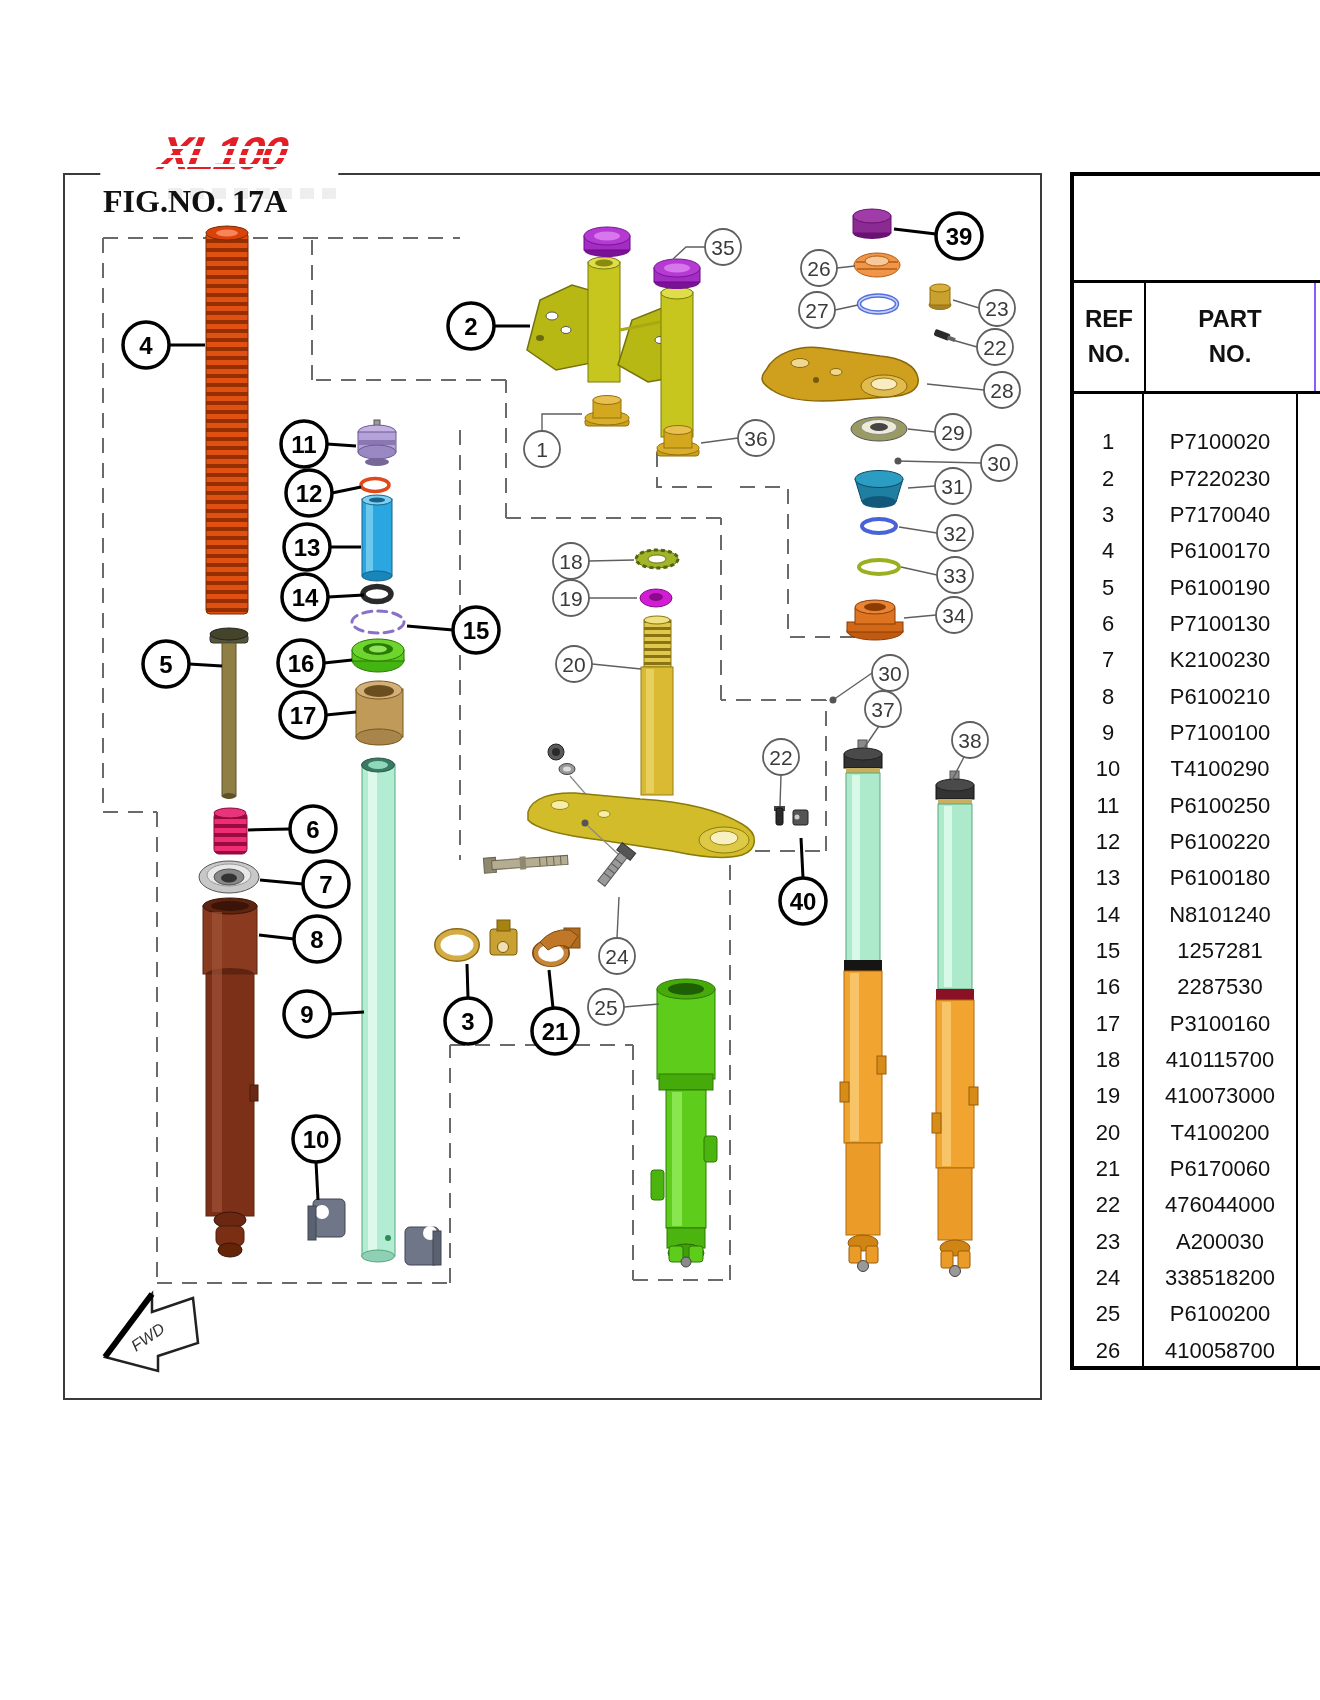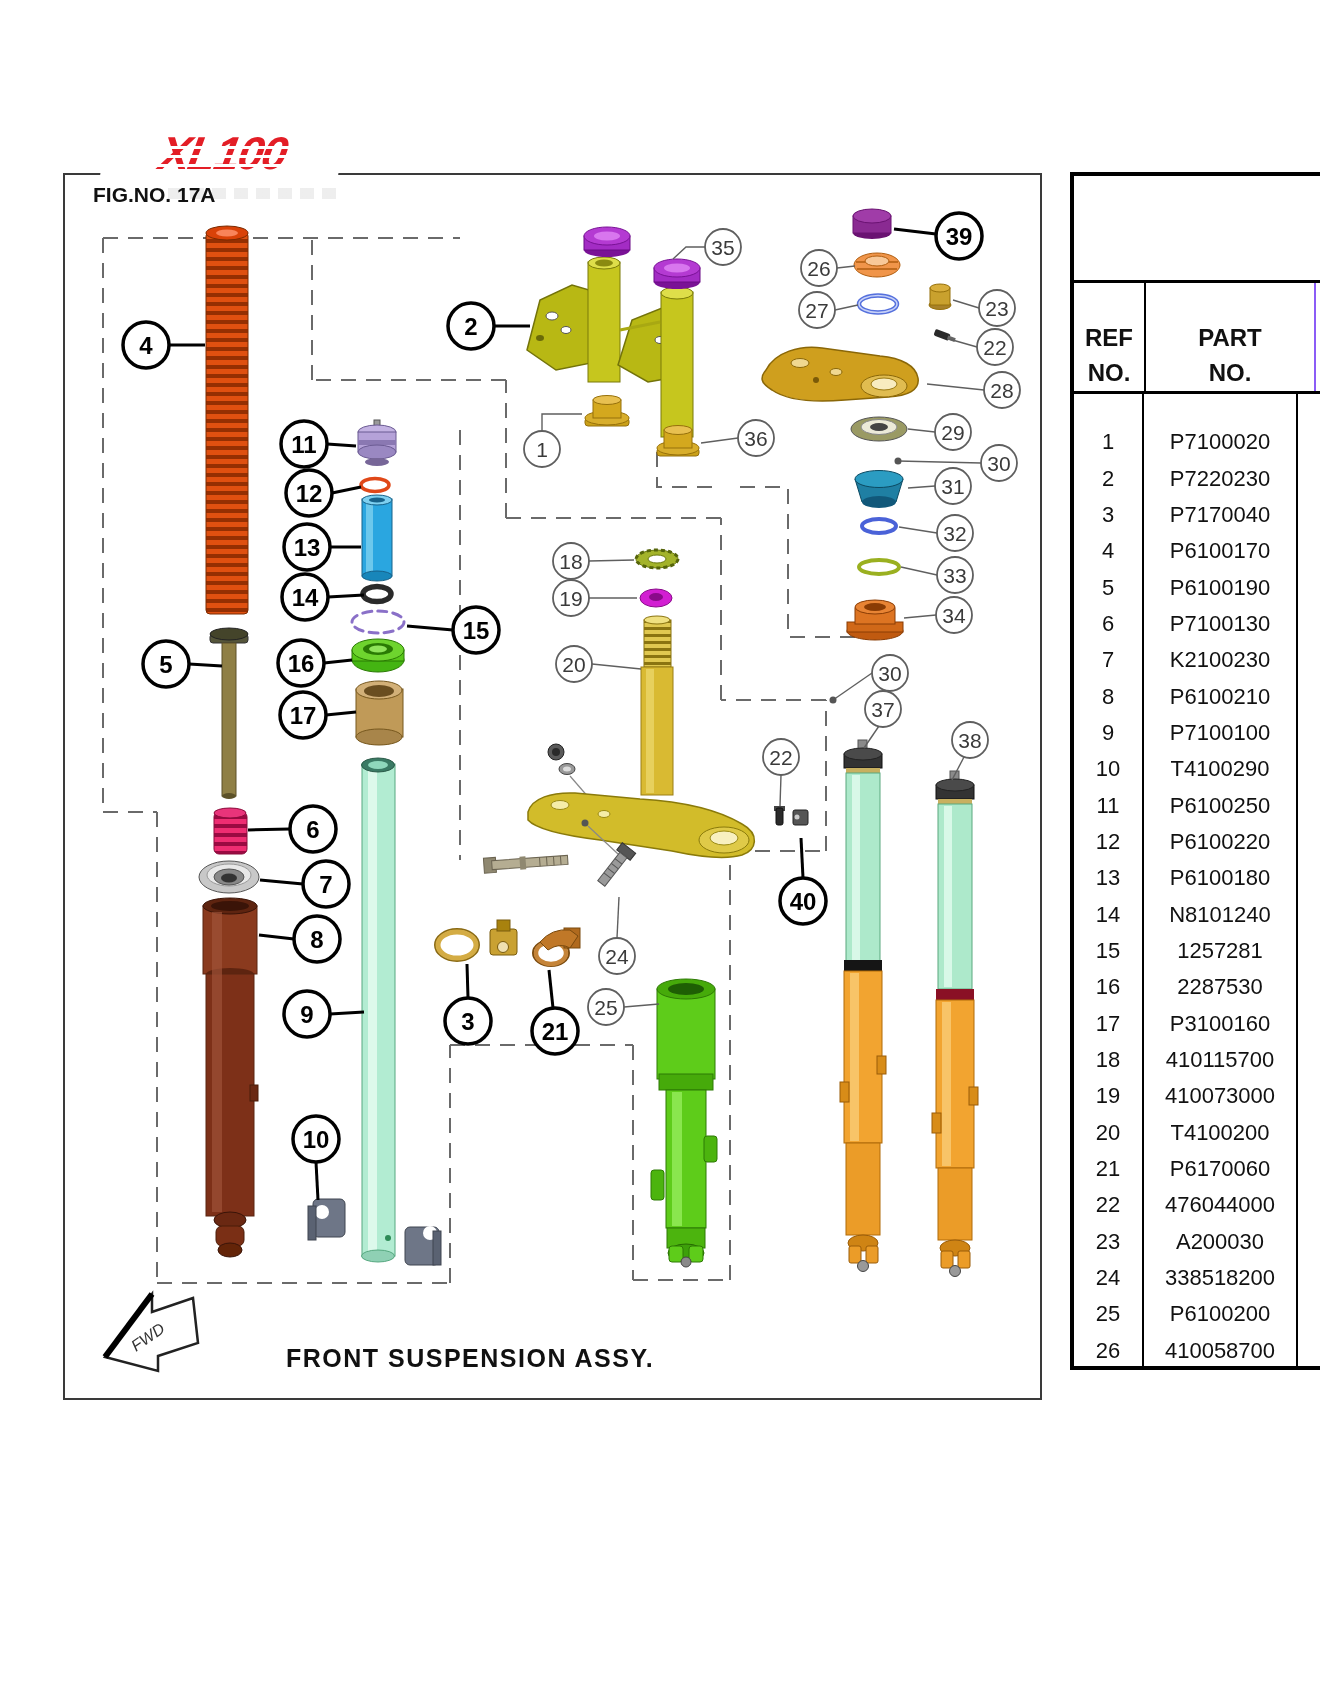--- a/index.html
+++ b/index.html
@@ -6,31 +6,31 @@
   .page{position:relative;width:1320px;height:1700px;background:#fff;overflow:hidden;
         font-family:"Liberation Sans", sans-serif;color:#111;}
   .diagram-box{position:absolute;left:63px;top:173px;width:979px;height:1227px;
         border:2px solid #3a3a3a;box-sizing:border-box;background:#fff;}
   .logo{position:absolute;left:104px;top:126px;width:238px;height:54px;background:#fff;
         font-style:italic;font-weight:900;font-size:46px;letter-spacing:-2px;
         color:#e31e26;transform:skewX(-10deg);line-height:54px;text-align:center;z-index:5;}
   .logo-slit{position:absolute;left:100px;width:238px;height:3px;background:#fff;z-index:6;}
   .scan-artifact{position:absolute;left:168px;top:188px;width:170px;height:11px;opacity:.55;
         background:repeating-linear-gradient(90deg,#e0e0e0 0 14px,#fff 14px 22px);z-index:4;}
-  .fig-no{position:absolute;left:93px;top:183px;font-size:21px;font-weight:bold;z-index:5;}
+  .fig-no{position:absolute;left:103px;top:183px;font-size:32px;font-weight:bold;z-index:5;font-family:Liberation Serif, serif;}
   .caption{position:absolute;left:286px;top:1344px;font-size:25px;font-weight:bold;
         letter-spacing:1.5px;z-index:5;}
   .svg-layer{position:absolute;left:63px;top:173px;z-index:2;}
   
   .ptable{position:absolute;left:1070px;top:172px;width:300px;height:1198px;
         border:4px solid #000;box-sizing:border-box;background:#fff;display:flex;
         flex-direction:column;z-index:5;}
   .t-blank{height:104px;border-bottom:3px solid #000;flex:none;}
   .t-head{height:108px;border-bottom:3px solid #000;flex:none;display:flex;}
-  .t-head .hc{display:flex;flex-direction:column;align-items:center;justify-content:flex-end;
+  .t-head .hc{display:flex;flex-direction:column;align-items:center;justify-content:center;
         font-weight:bold;font-size:24px;line-height:1.45;}
   .hc-ref{width:70px;border-right:2px solid #000;flex:none;}
   .hc-part{width:168px;border-right:2px solid #8b5cf6;flex:none;}
   .hc-rest{flex:1;}
   .t-body{flex:1;display:flex;overflow:hidden;}
   .t-col{padding-top:30px;box-sizing:border-box;}
   .col-ref{width:70px;border-right:2px solid #000;flex:none;}
   .col-part{width:154px;border-right:2px solid #000;flex:none;}
   .col-rest{flex:1;}
   .cell{height:36.35px;display:flex;align-items:center;justify-content:center;
@@ -48,21 +48,20 @@
 <body>
 
 <div class="page">
 
   <div class="logo">XL100</div>
   <div class="logo-slit" style="top:146px;"></div>
   <div class="logo-slit" style="top:155px;"></div>
   <div class="logo-slit" style="top:164px;"></div>
   <div class="scan-artifact"></div>
   <div class="fig-no">FIG.NO. 17A</div>
-  <div class="caption">FRONT SUSPENSION ASSY.</div>
 
   <div class="diagram-box"></div>
 
   <svg class="svg-layer" width="979" height="1227" viewBox="63 173 979 1227">
     <defs>
       <pattern id="coilOrange" patternUnits="userSpaceOnUse" width="42" height="9">
         <rect width="42" height="9" fill="#e05010"></rect>
           <rect y="5" width="42" height="4" fill="#952f02"></rect>
       </pattern>
       <pattern id="coilPink" patternUnits="userSpaceOnUse" width="34" height="9">

